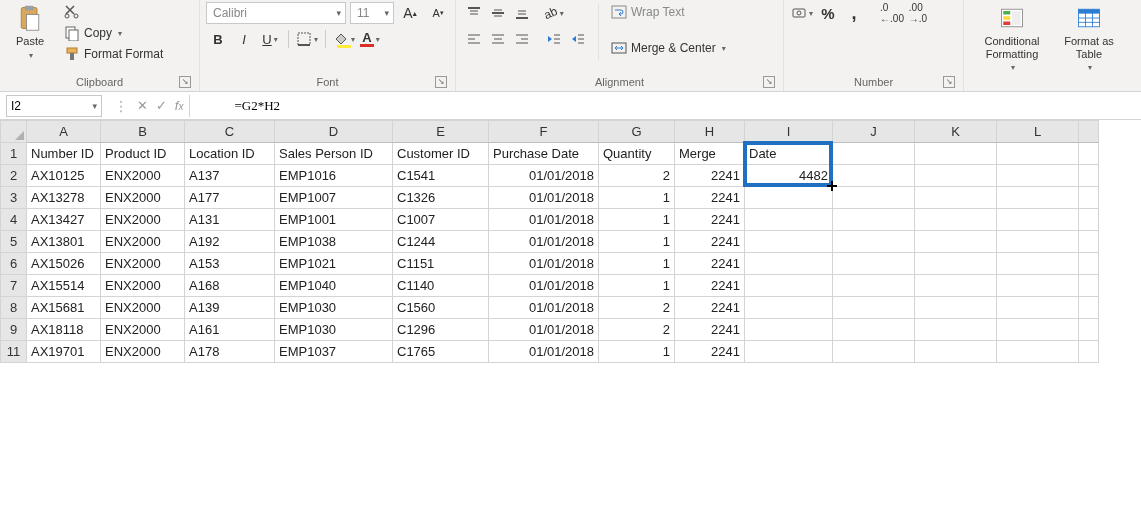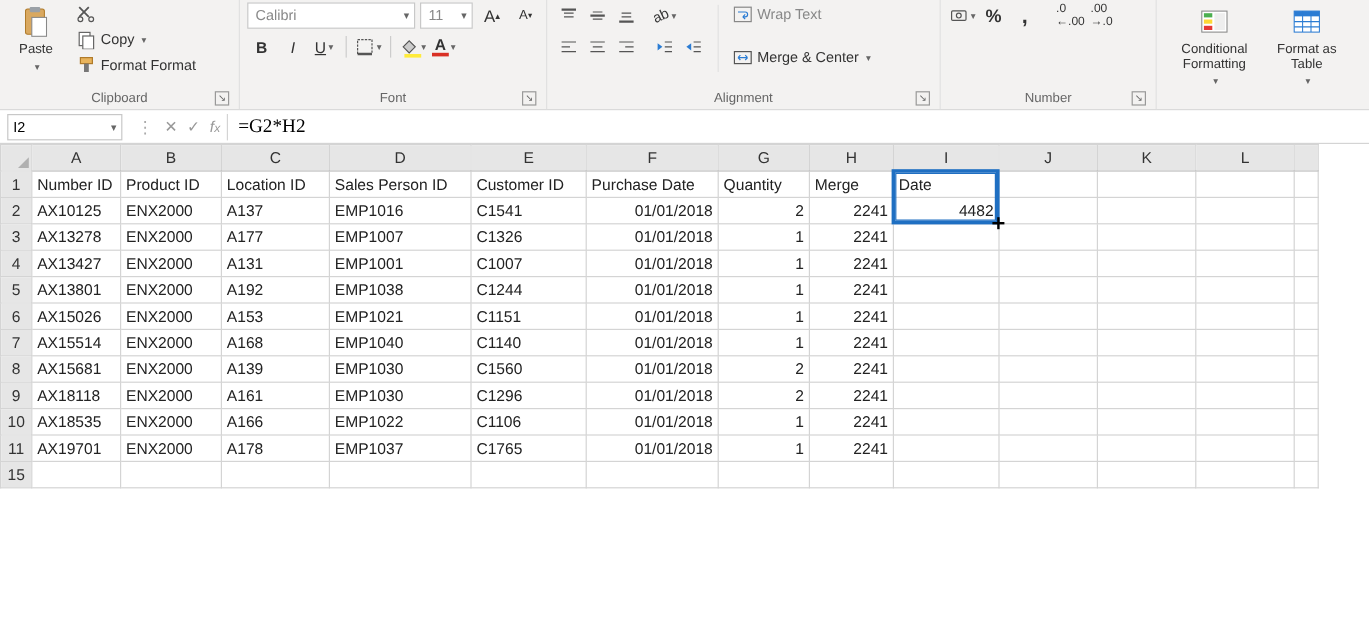--- a/index.html
+++ b/index.html
@@ -26,21 +26,21 @@
   .icon-btn svg { width:16px; height:16px;}
   .underline-a { border-bottom: 3px solid; padding: 0 2px; font-weight:bold; display:inline-block; line-height:13px;}
 
   
   .fbar { display:flex; align-items:center; height: 28px; border-bottom:1px solid #d4d4d4; background:#fff;}
   .namebox { width: 96px; height: 22px; border:1px solid #c8c8c8; margin: 0 6px; display:flex; align-items:center; justify-content:space-between; padding:0 4px; font-size:12px;}
   .namebox::after { content:"▾"; font-size:9px; color:#666; }
   .fbar .fxbtns { display:flex; align-items:center; gap:8px; color:#999; padding:0 6px; border-right:1px solid #d4d4d4; height:22px;}
   .fbar .fxbtns span { font-size:13px; font-style:italic;}
   .fbar .fxbtns .dots{ letter-spacing:1px; font-style:normal; font-size:14px; color:#aaa;}
-  .fbar input { flex:1; border:none; outline:none; font-size:16px; padding:0 8px; height:22px; font-family: "Segoe UI";}
+  .fbar input { flex:1; border:none; outline:none; font-size:13px; padding:0 8px; height:22px; font-family: "Segoe UI"; margin-left: 36px;}
 
   
   .grid { position: relative; }
   table { border-collapse: collapse; table-layout: fixed; }
   th, td { border: 1px solid #d4d4d4; font-size: 13px; height: 22px; overflow:hidden; white-space:nowrap;}
   th { background: #e6e6e6; font-weight: normal; color:#333; text-align:center; position:relative;}
   th.col-h { border-bottom-color:#bdbdbd;}
   th.row-h { width: 26px; text-align:center; background:#e6e6e6;}
   td { padding: 0 4px; color:#222;}
   .r { text-align: right; }
@@ -471,62 +471,30 @@
           <td class="cF r">01/01/2018</td>
           <td class="cG r">2</td>
           <td class="cH r">2241</td>
           <td class="cI r"></td>
           <td class="cJ "></td>
           <td class="cK "></td>
           <td class="cL "></td>
           <td class="cM "></td>
         </tr>
         <tr>
-          <th class="row-h">10</th>
-          <td class="cA ">AX18535</td>
-          <td class="cB ">ENX2000</td>
-          <td class="cC ">A166</td>
-          <td class="cD ">EMP1022</td>
-          <td class="cE ">C1106</td>
-          <td class="cF r">01/01/2018</td>
-          <td class="cG r">1</td>
-          <td class="cH r">2241</td>
-          <td class="cI r"></td>
-          <td class="cJ "></td>
-          <td class="cK "></td>
-          <td class="cL "></td>
-          <td class="cM "></td>
-        </tr>
-        <tr>
           <th class="row-h">11</th>
           <td class="cA ">AX19701</td>
           <td class="cB ">ENX2000</td>
           <td class="cC ">A178</td>
           <td class="cD ">EMP1037</td>
           <td class="cE ">C1765</td>
           <td class="cF r">01/01/2018</td>
           <td class="cG r">1</td>
           <td class="cH r">2241</td>
           <td class="cI r"></td>
-          <td class="cJ "></td>
-          <td class="cK "></td>
-          <td class="cL "></td>
-          <td class="cM "></td>
-        </tr>
-        <tr>
-          <th class="row-h">15</th>
-          <td class="cA "></td>
-          <td class="cB "></td>
-          <td class="cC "></td>
-          <td class="cD "></td>
-          <td class="cE "></td>
-          <td class="cF "></td>
-          <td class="cG "></td>
-          <td class="cH "></td>
-          <td class="cI "></td>
           <td class="cJ "></td>
           <td class="cK "></td>
           <td class="cL "></td>
           <td class="cM "></td>
         </tr>
       </tbody>
     </table>
   <div class="sel-box" id="selbox" style="left: 742.5px; top: 20.5px; width: 90px; height: 46px;"></div>
   <div class="fill-handle" id="fillh" style="left: 826.5px; top: 60.5px;"></div>
 </div>

